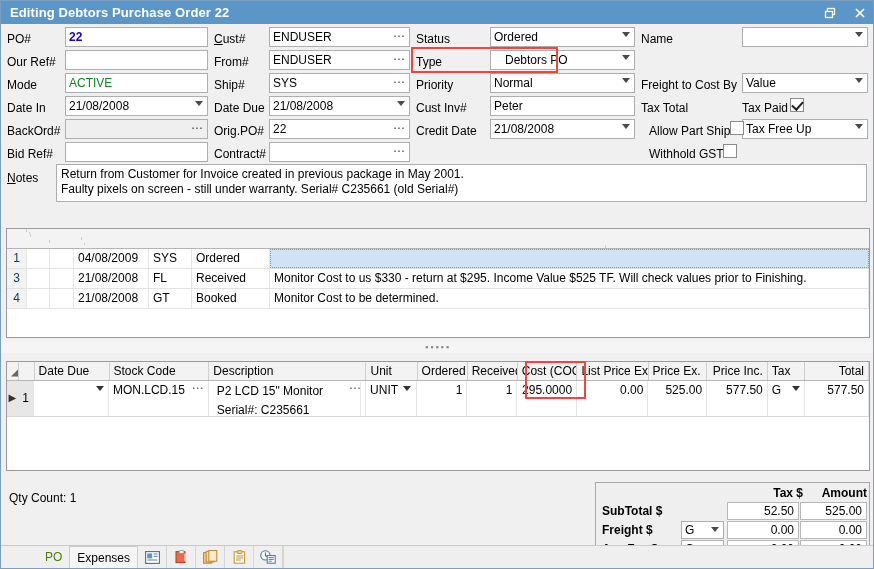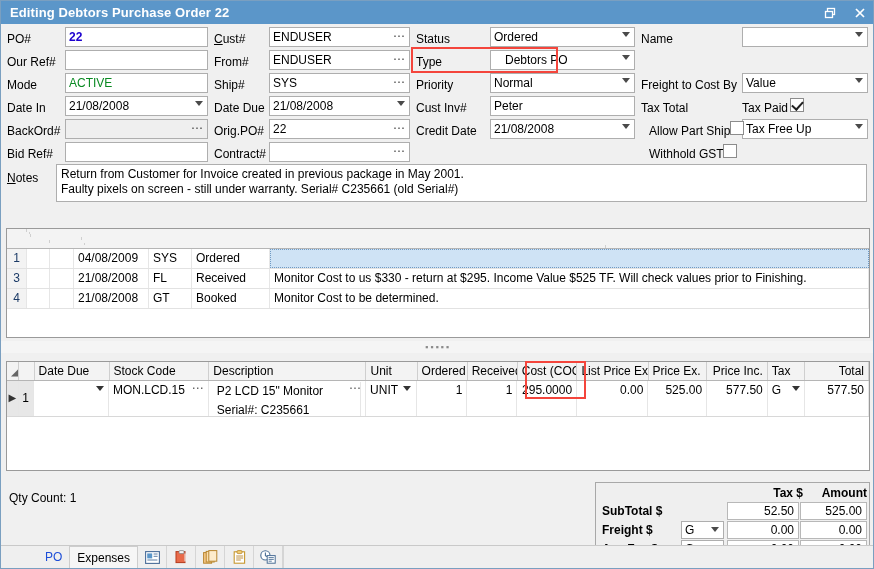--- a/index.html
+++ b/index.html
@@ -147,21 +147,21 @@
   
   .tabstrip {
     position:absolute; left:0; bottom:0; width:874px; height:23px;
     background:#efefef; border-top:1px solid #c9c9c9;
     display:flex; align-items:center;
   }
   .tab {
     height:22px; padding:0 7px; font-size:12px; display:flex; align-items:center;
     border-right:1px solid #cdcdcd;
   }
-  .tab.active { color:#1d4ed8; background:#efefef;padding-left:44px; }
+  .tab.active { color:#4d7c0f; background:#efefef;padding-left:44px; }
   .tab.plain { background:#f6f6f6; border:1px solid #cdcdcd; border-bottom:none; }
   .iconbtn {
     width:29px; height:22px; display:flex; align-items:center; justify-content:center;
     border-right:1px solid #d5d5d5;
   }
 </style>
 </head>
 <body>
 
 <div class="app">

